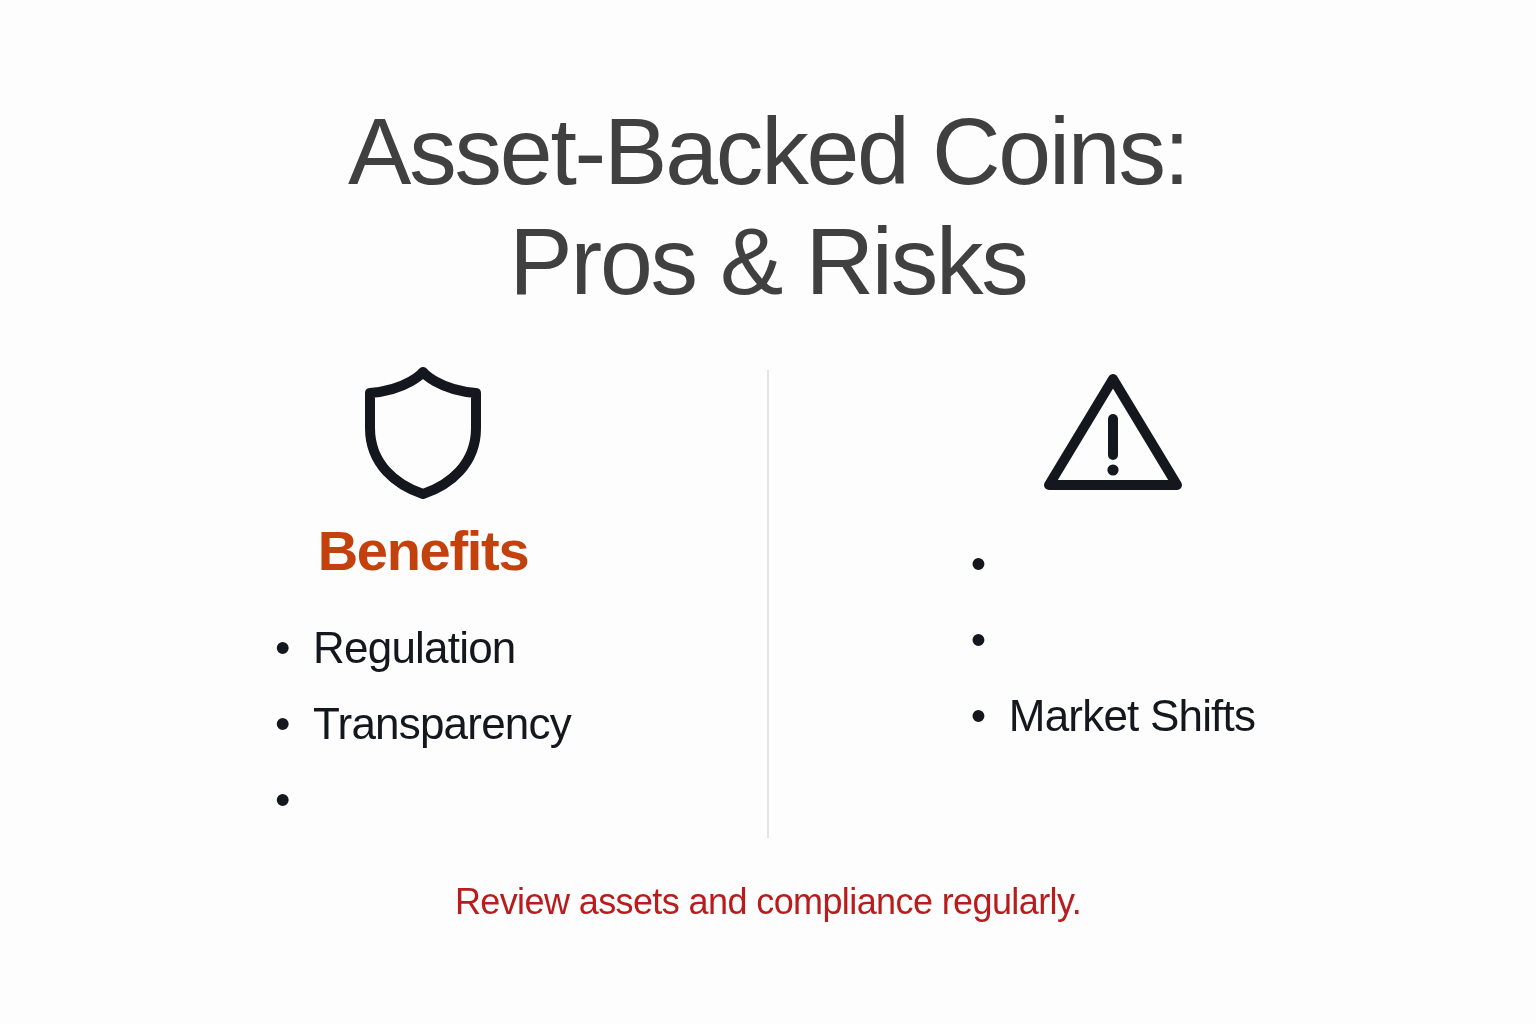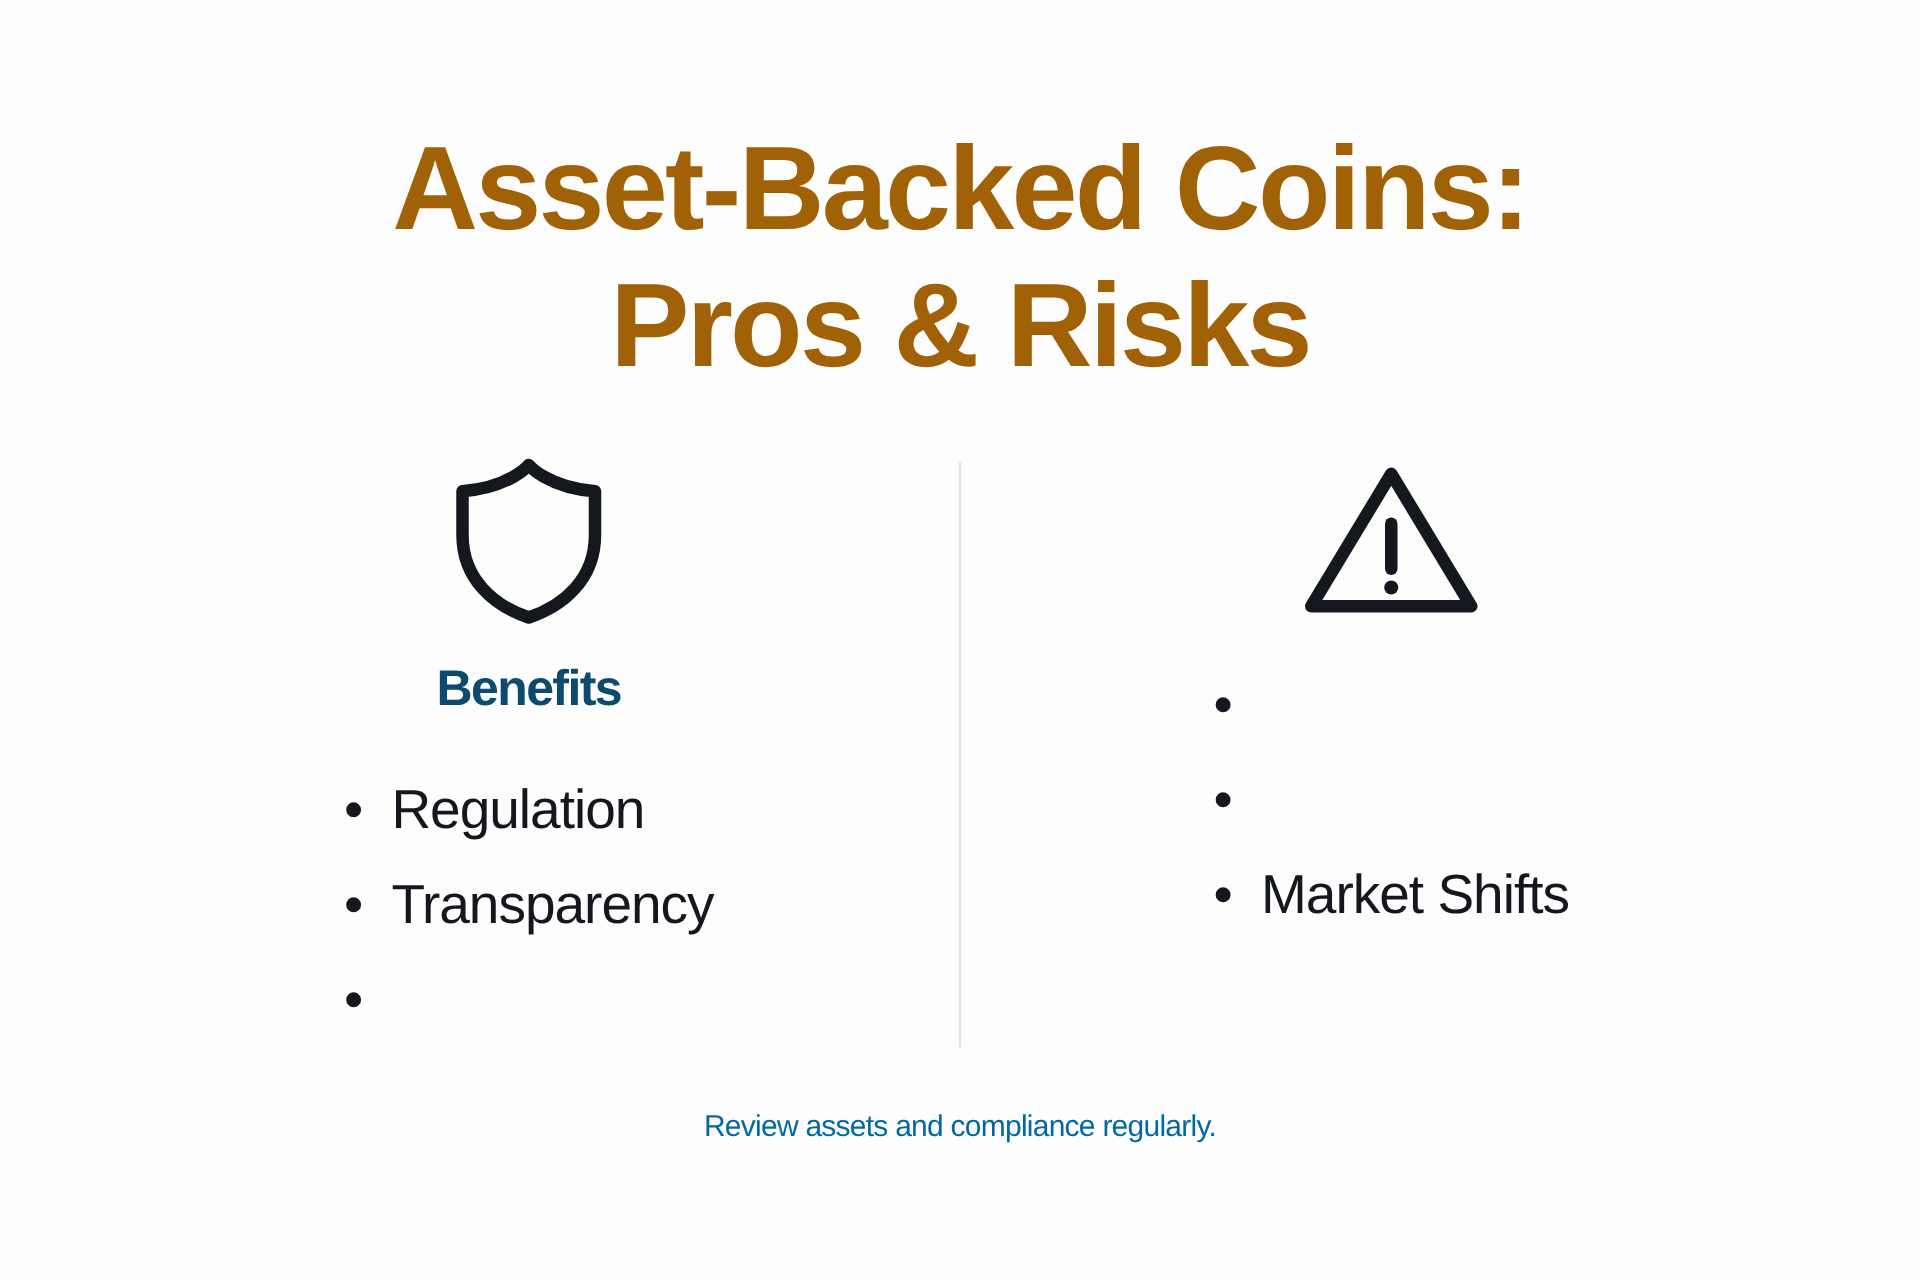--- a/index.html
+++ b/index.html
@@ -29,23 +29,23 @@
 
   
   .title-block {
     width: 1180px;
     margin-top: 96px;
     text-align: center;
   }
   .title-line {
     font-size: 95px;
     line-height: 110px;
-    font-weight: 700;
+    font-weight: 400;
     letter-spacing: -2.2px;
-    color: #a16207;
+    color: #404040;
     white-space: nowrap;
   }
 
   
   .columns {
     position: relative;
     width: 1380px;
     margin-top: 52px;
     display: flex;
     flex-direction: row;
@@ -76,25 +76,25 @@
     align-items: center;
     justify-content: center;
   }
   .icon-wrap svg {
     display: block;
   }
 
   
   .col-heading {
     margin-top: 22px;
-    font-size: 40px;
+    font-size: 56px;
     line-height: 62px;
     font-weight: 700;
     letter-spacing: -1.3px;
-    color: #0c4a6e;
+    color: #c2410c;
     text-align: center;
   }
 
   
   .bullet-list {
     list-style: none;
     margin: 28px 0 0 0;
     padding: 0;
     display: flex;
     flex-direction: column;
@@ -119,25 +119,25 @@
     color: #14171d;
     text-align: left;
   }
   .bullet-text {
     display: inline-block;
   }
 
   
   .footer-note {
     margin-top: 42px;
-    font-size: 24px;
+    font-size: 36px;
     line-height: 44px;
     font-weight: 400;
     letter-spacing: -0.6px;
-    color: #0369a1;
+    color: #b91c1c;
     text-align: center;
     white-space: nowrap;
   }
 </style>
 </head>
 <body>
 
 <div class="slide">
 
   <div class="title-block">

